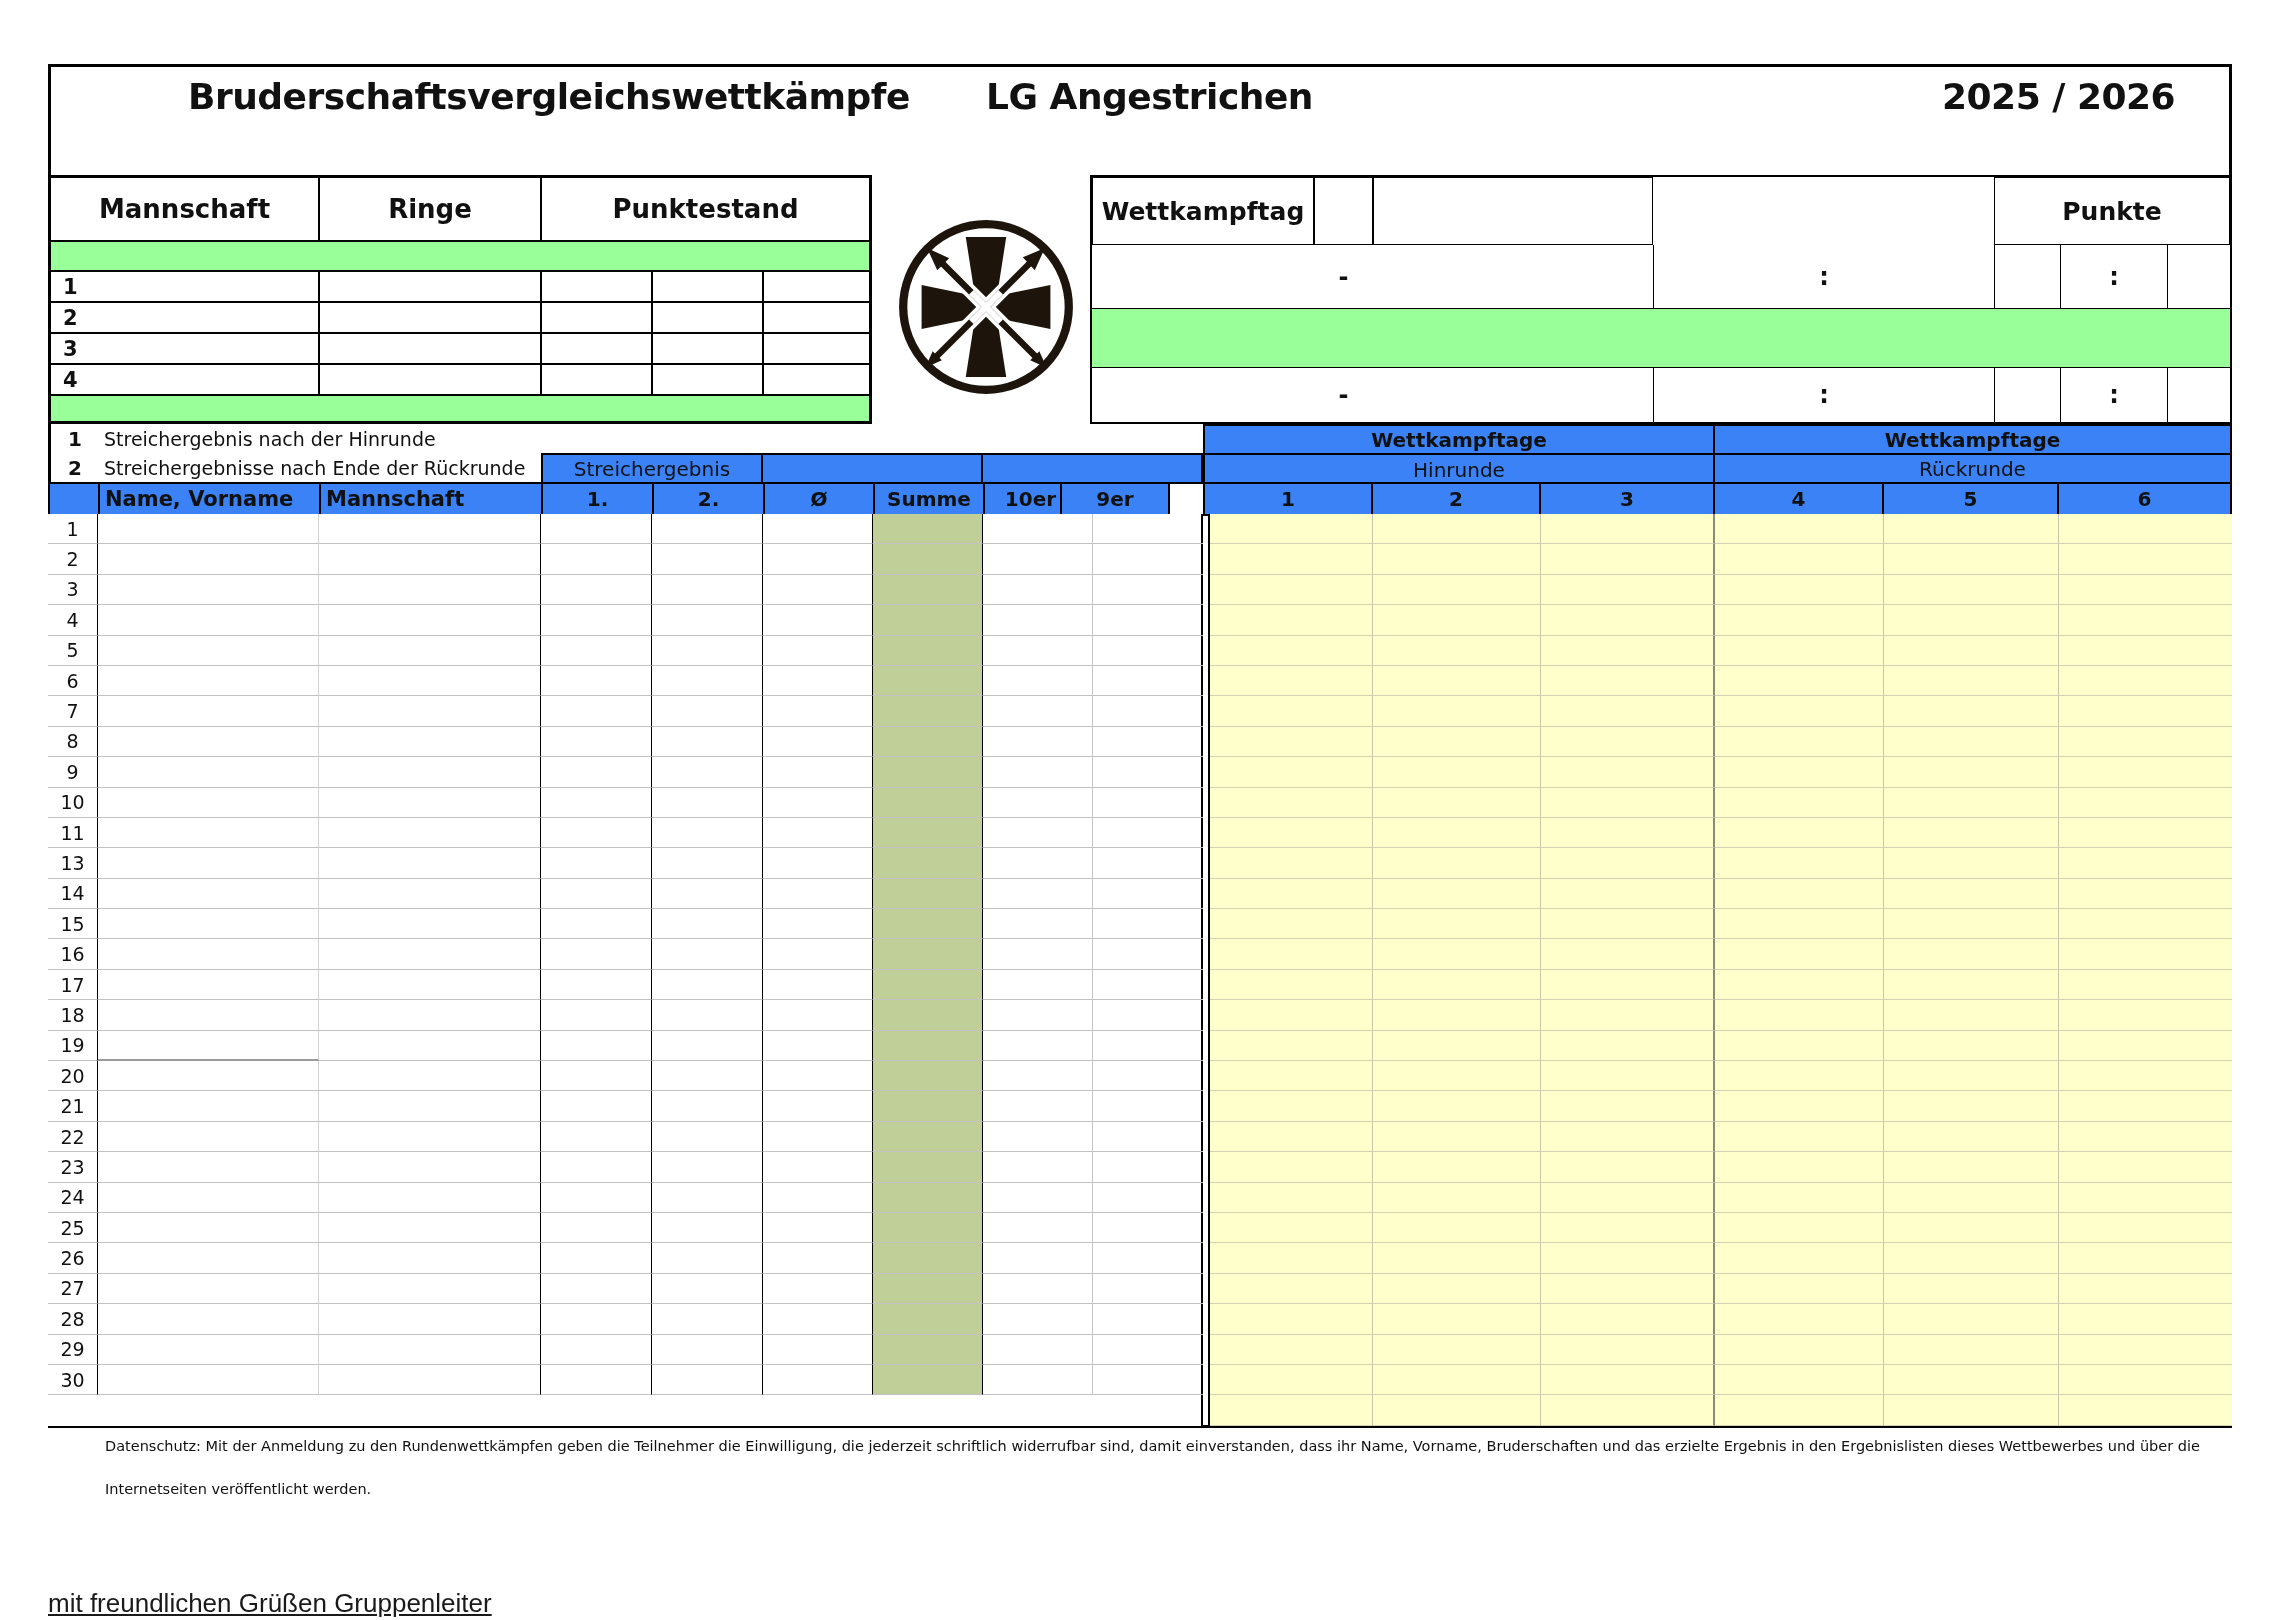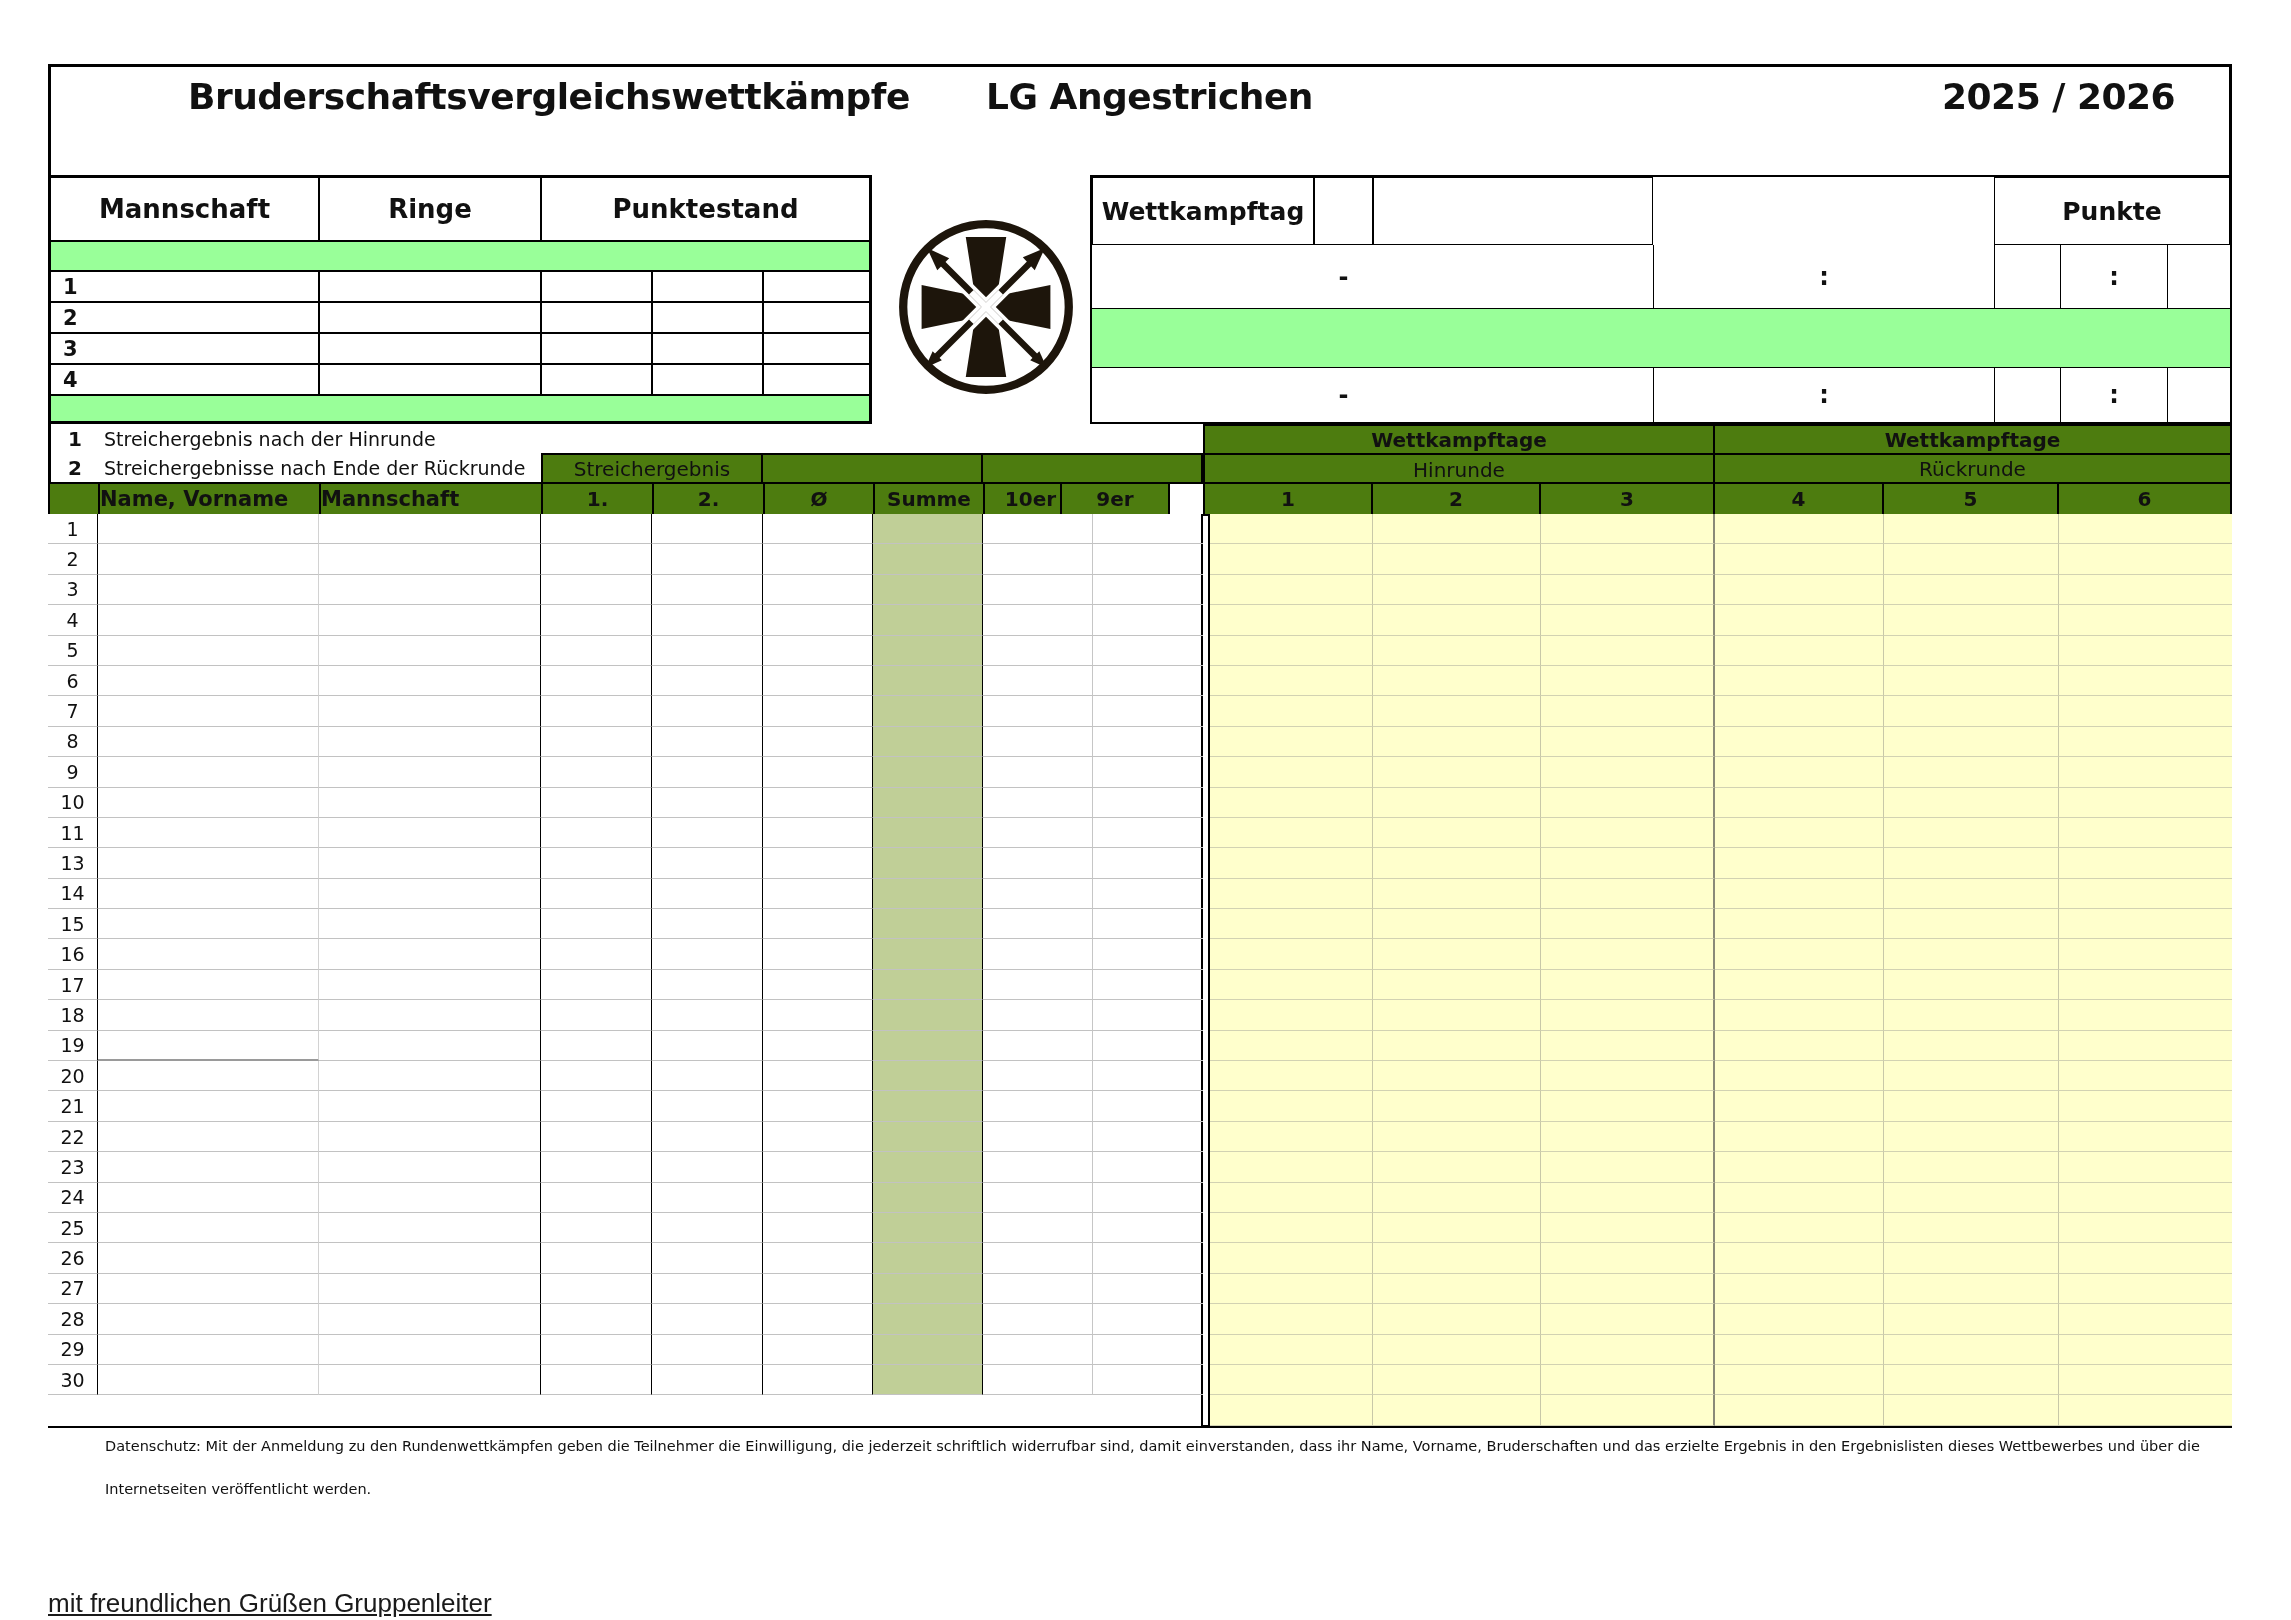--- a/index.html
+++ b/index.html
@@ -30,23 +30,23 @@
   .mt-punkte{grid-column:5/8;}
   .mt-cell{display:flex;align-items:center;justify-content:center;font-weight:bold;font-size:24px;}
   .mt-bl{border-left:1px solid #000;}
   .mt-green{grid-column:1/8;background:var(--green);border-top:1px solid #000;border-bottom:1px solid #000;}
 
   
   .note-num{font-weight:bold;font-size:20px;}
   .note-text{font-size:19px;white-space:nowrap;}
 
   
-  .hbox{border:2px solid #000;background:#4d7c0f;display:flex;align-items:center;justify-content:center;font-size:20px;}
+  .hbox{border:2px solid #000;background:#3b82f6;display:flex;align-items:center;justify-content:center;font-size:20px;}
   .hbox.bold{font-weight:bold;}
-  .hbox.left{justify-content:flex-start;}
+  .hbox.left{justify-content:flex-start;padding-left:5px;}
 
   
   .roster-left{left:48px;top:514px;width:1155px;height:912px;border-right:2px solid #000;background:#fff;}
   .r-row{display:grid;grid-template-columns:50px 221px 222px 111px 111px 110px 110px 110px 110px;height:30.4px;}
   .rc{border-right:1px solid #000;border-bottom:1px solid #c2c2c2;box-sizing:border-box;}
   .rc-num{display:flex;align-items:center;justify-content:center;font-size:19px;color:#111;}
   .rc-name{border-right:1px solid #d2d2d2;}
   .rc-sum{background:var(--olive);}
   .rc-t10{border-right:1px solid #c6c6c6;}
   .rc-t9{border-right:none;}

